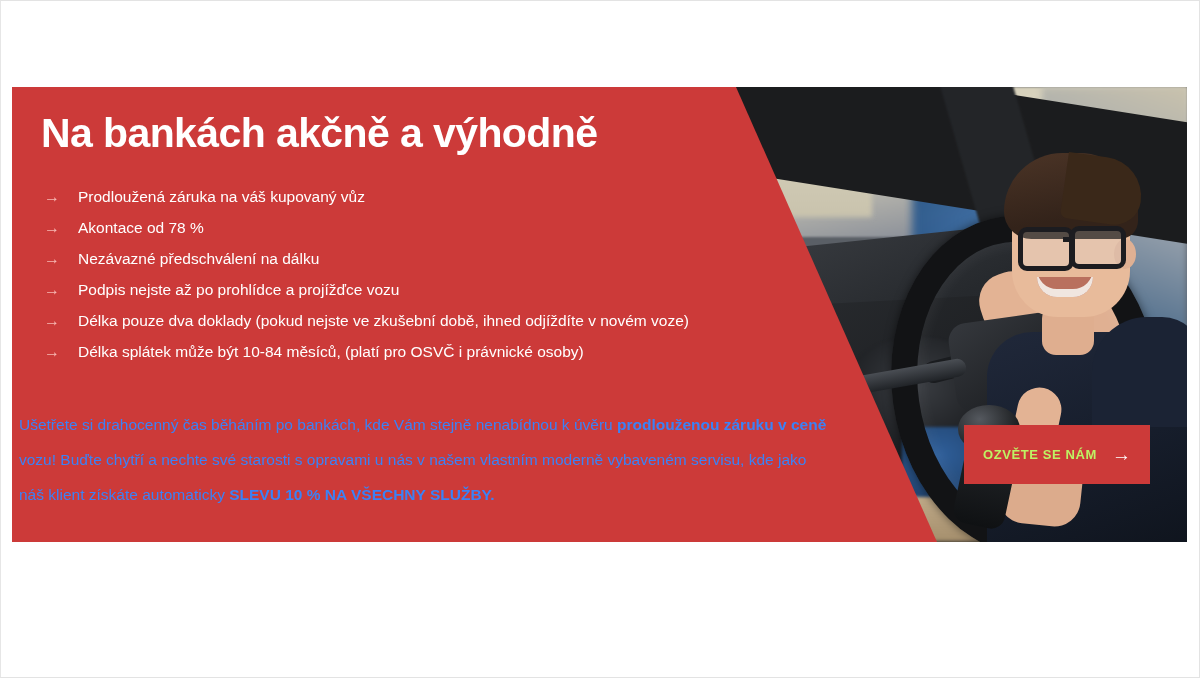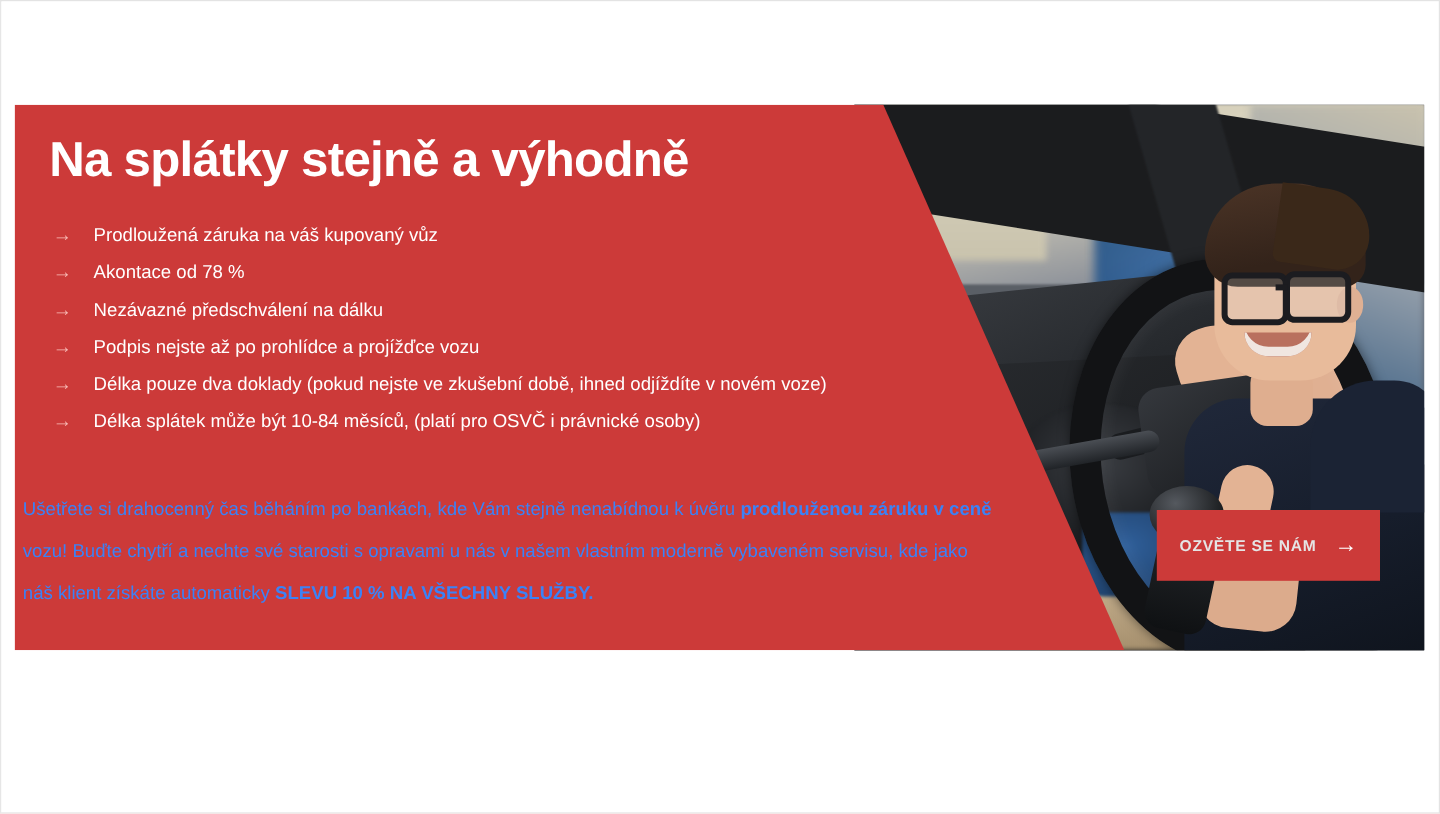--- a/index.html
+++ b/index.html
@@ -282,21 +282,21 @@
     height: 59px;
     background: #cc3a39;
     display: flex;
     align-items: center;
     justify-content: space-between;
     padding: 0 19px;
     box-sizing: border-box;
     cursor: pointer;
   }
   .cta-label {
-    color: #e5e5e5;
+    color: #bef264;
     font-size: 13px;
     font-weight: 700;
     letter-spacing: 0.6px;
     white-space: nowrap;
   }
   .cta-arrow {
     color: #ffffff;
     font-size: 19px;
     line-height: 1;
   }
@@ -345,21 +345,21 @@
       <div class="boy-smile"></div>
       <div class="boy-thumb"></div>
       <div class="boy-fist"></div>
 
       <div class="ph-shifter"></div>
       <div class="ph-shifter-knob"></div>
     </div>
 
     <div class="red-panel"></div>
 
-    <div class="headline">Na splátky stejně a výhodně</div>
+    <div class="headline">Na bankách akčně a výhodně</div>
 
     <div class="bullets">
 
       <div class="bullet">
         <span class="arrow">→</span>
         <span class="btext"><b>Prodloužená záruka</b><span> na váš kupovaný vůz</span></span>
       </div>
 
       <div class="bullet">
         <span class="arrow">→</span>

